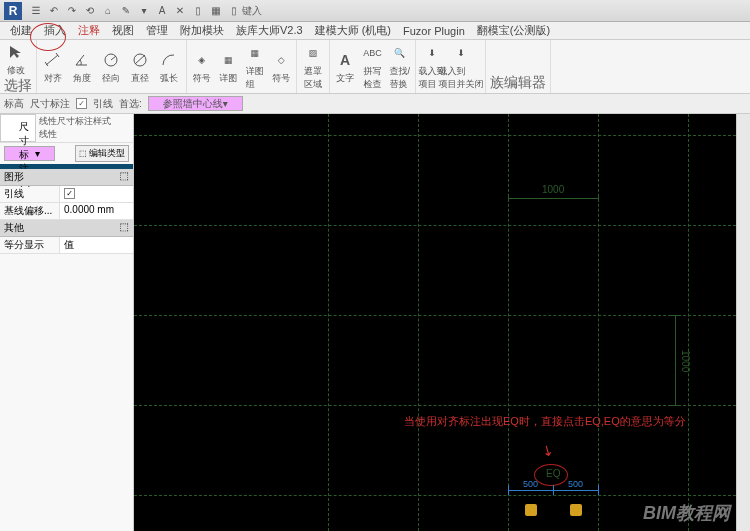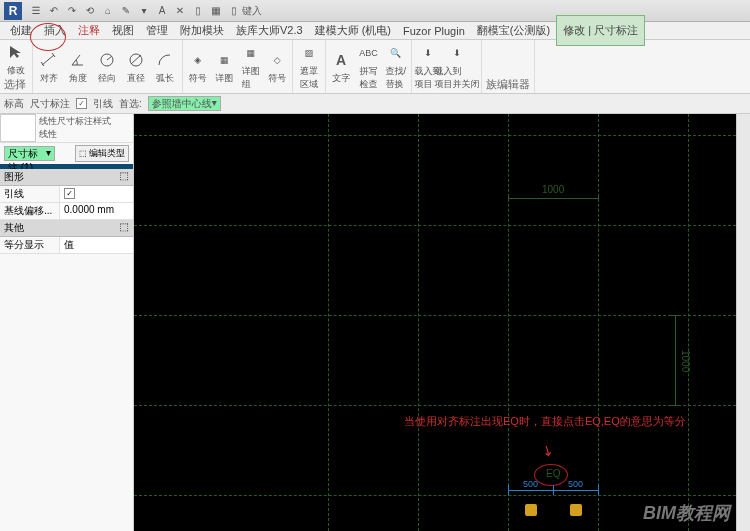--- a/index.html
+++ b/index.html
@@ -8,26 +8,26 @@
 .app-icon{width:18px;height:18px;background:#2b5797;margin:0 4px;display:flex;align-items:center;justify-content:center;color:#fff;font-weight:bold;font-size:12px}
 .qat{display:flex;gap:2px;margin-left:2px}
 .qat-btn{width:16px;height:16px;display:flex;align-items:center;justify-content:center;color:#555;font-size:10px}
 .title-text{flex:1;text-align:center;color:#444;font-size:11px}
 .menubar{height:18px;background:#f0f0f0;display:flex;align-items:center;padding-left:4px;border-bottom:1px solid #ccc}
 .menu-item{padding:7px 6px;color:#444;font-size:11px}
 .menu-item.active{background:#cde6cd;border:1px solid #7eb77e}
 .ribbon{height:54px;background:#f5f5f5;display:flex;border-bottom:1px solid #ccc}
 .ribbon-group{border-right:1px solid #ddd;display:flex;flex-direction:column;padding:1px 2px}
 .rg-items{display:flex;flex:1;align-items:center;gap:1px}
-.rg-label{font-size:11px;color:#666;padding:0 2px}
+.rg-label{font-size:14px;color:#666;text-align:center;padding:0 2px}
 .rb-btn{display:flex;flex-direction:column;align-items:center;width:28px;font-size:9px;color:#555;gap:1px}
 .rb-btn .ico{width:22px;height:22px;display:flex;align-items:center;justify-content:center}
 .optbar{height:20px;background:#eee;display:flex;align-items:center;padding:0 4px;gap:6px;border-bottom:1px solid #ccc;font-size:10px;color:#555}
 .chk{width:11px;height:11px;border:1px solid #888;display:inline-flex;align-items:center;justify-content:center;font-size:8px;background:#fff}
-.dd{border:1px solid #aaa;background:#86efac;padding:0 3px;height:15px;display:inline-flex;font-size:10px}
+.dd{border:1px solid #aaa;background:#f0abfc;padding:0 14px;height:15px;display:inline-flex;align-items:center;font-size:10px}
 .workspace{display:flex;height:417px}
 .proplabel{height:16px;background:#e8e8e8;border-bottom:1px solid #ccc;padding:0 4px;font-size:10px;color:#444;display:flex;align-items:center}
 .sidepanel{width:134px;background:#f8f8f8;border-right:1px solid #ccc;display:flex;flex-direction:column}
 .type-sel{display:flex;gap:3px;align-items:center;border-bottom:1px solid #ddd}
 .type-preview{width:36px;height:28px;border:1px solid #ccc;background:#fff}
 .type-name{font-size:9px;color:#555;flex:1}
 .instance-row{display:flex;padding:2px 4px;gap:20px;align-items:center;font-size:10px;border-bottom:5px solid #0c4a6e}
 .edit-type-btn{border:1px solid #aaa;background:#f0f0f0;font-size:9px;padding:1px 3px}
 .prop-section{background:#d8d8d8;font-size:10px;padding:1px 4px;border-bottom:1px solid #bbb;display:flex;justify-content:space-between}
 .prop-row{display:flex;font-size:10px;border-bottom:1px solid #e0e0e0}
@@ -80,21 +80,20 @@
   <div class="menu-item">创建</div>
   <div class="menu-item">插入</div>
   <div class="menu-item" style="color:#c03030">注释</div>
   <div class="menu-item">视图</div>
   <div class="menu-item">管理</div>
   <div class="menu-item">附加模块</div>
   <div class="menu-item">族库大师V2.3</div>
   <div class="menu-item">建模大师 (机电)</div>
   <div class="menu-item">Fuzor Plugin</div>
   <div class="menu-item">翻模宝(公测版)</div>
-  <div class="menu-item active">修改 | 尺寸标注</div>
 </div>
 
 <div class="ribbon">
   <div class="align-circle"></div>
   <div class="ribbon-group">
     <div class="rg-items">
       <div class="rb-btn">
           <div class="ico">
             <svg width="16" height="16">
               <path d="M2 2 L2 14 L6 10 L9 14 L11 12 L8 9 L13 9 Z" fill="#555"></path>

